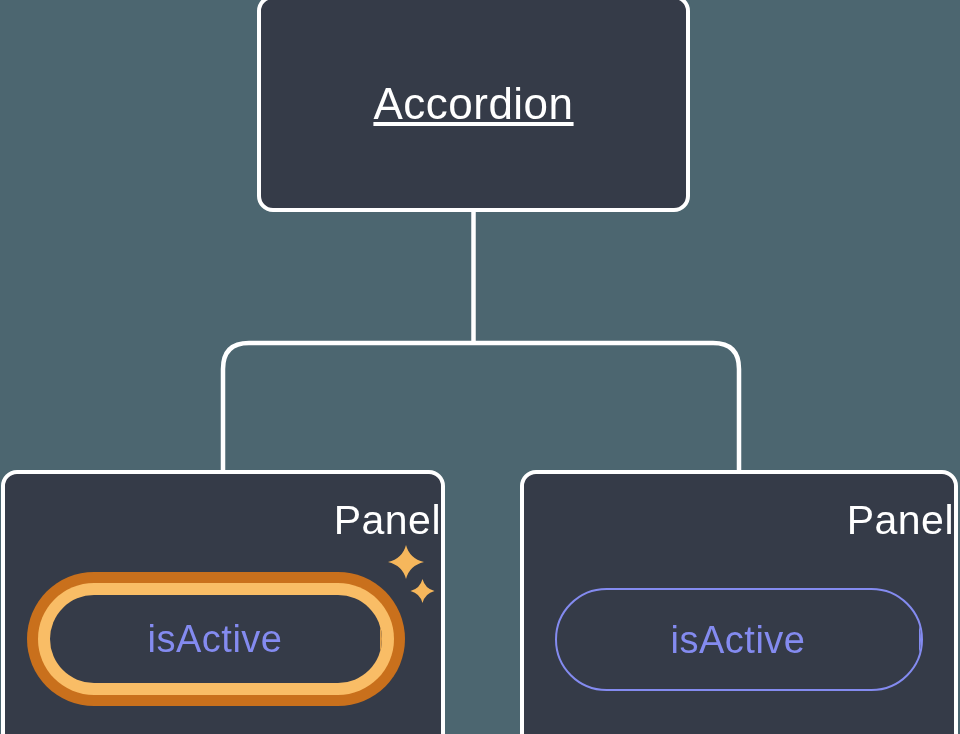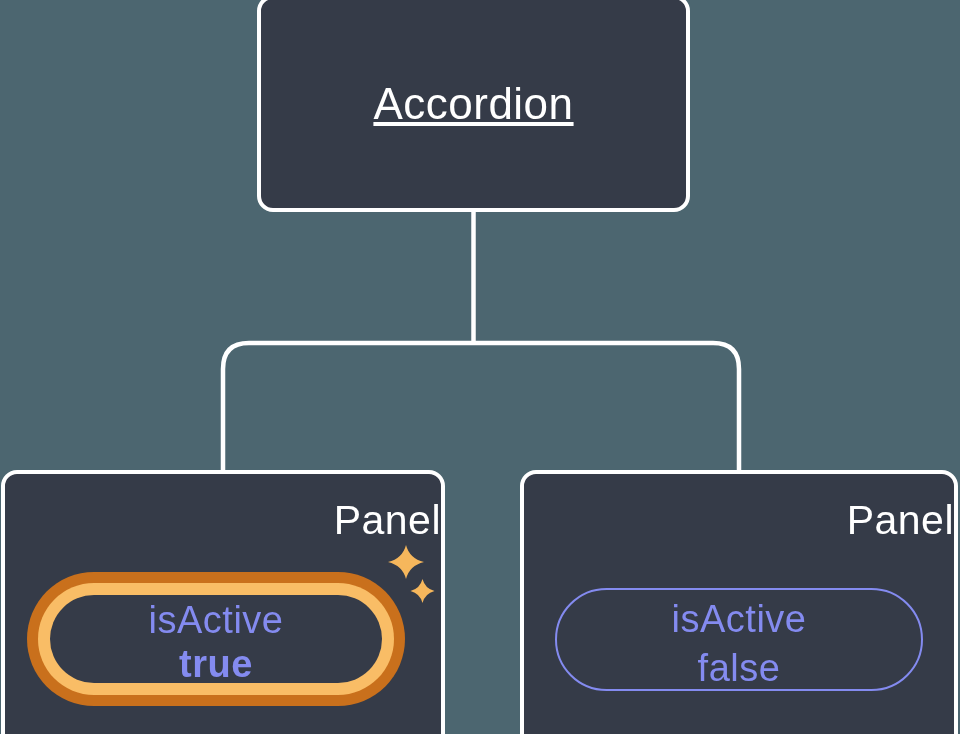--- a/index.html
+++ b/index.html
@@ -40,21 +40,20 @@
   }
   #panel-left{left:1px;width:444px;}
   #panel-right{left:520px;width:438px;}
   .panel .node-title{font-size:41px;}
   
   .pill-core{
     display:flex;align-items:stretch;
     box-sizing:border-box;
     width:100%;height:100%;
     background:var(--box-fill,#353B48);
-    flex-direction:column;
   }
   .pill-cell{
     display:flex;align-items:center;justify-content:center;
     color:var(--accent-purple,#848BF0);
     font-size:38px;letter-spacing:.5px;line-height:1;
   }
   .pill-cell.value-bold{font-weight:700;}
   
   .pill-active{
     position:absolute;left:22px;top:98px;
@@ -107,36 +106,34 @@
   </div>
 
   <div id="panel-left" class="node panel">
     <div class="node-title">Panel</div>
 
     <div class="pill-active">
       <div class="ring-inner">
         <div class="pill-core">
           <div class="pill-cell cell-name">isActive</div>
           <div class="divider-gold"></div>
-          <div class="pill-cell cell-value value-bold">true</div>
         </div>
       </div>
     </div>
 
     <svg id="sparkles" viewBox="0 0 58 64" xmlns="http://www.w3.org/2000/svg">
       <path class="sparkle" d="M25 3 Q28.5 16.5 43 20 Q28.5 23.5 25 37 Q21.5 23.5 7 20 Q21.5 16.5 25 3 Z"></path>
       <path class="sparkle" d="M41.5 37 Q44 46.5 53.5 49 Q44 51.5 41.5 61 Q39 51.5 29.5 49 Q39 46.5 41.5 37 Z"></path>
     </svg>
   </div>
 
   <div id="panel-right" class="node panel">
     <div class="node-title">Panel</div>
 
     <div class="pill-inactive">
       <div class="pill-core">
         <div class="pill-cell cell-name">isActive</div>
         <div class="divider-purple"></div>
-        <div class="pill-cell cell-value">false</div>
       </div>
     </div>
   </div>
 
 </div>
 
 </body></html>

